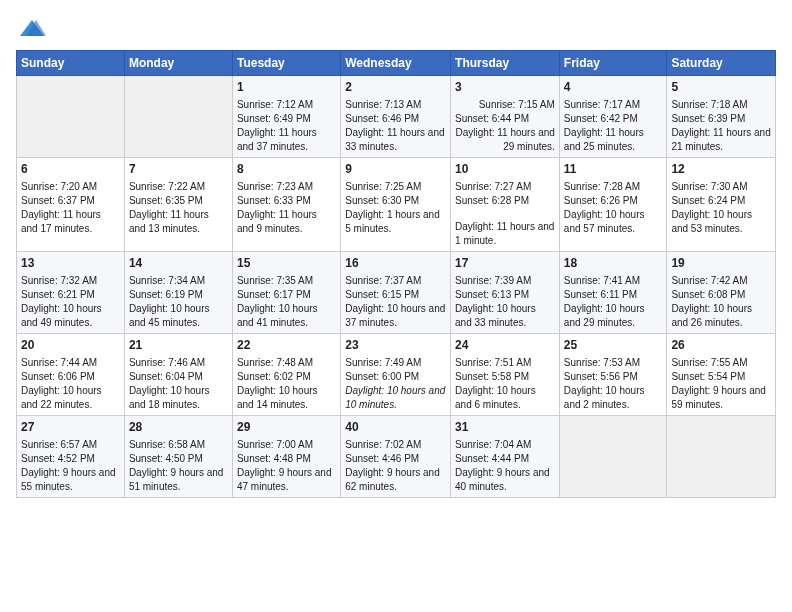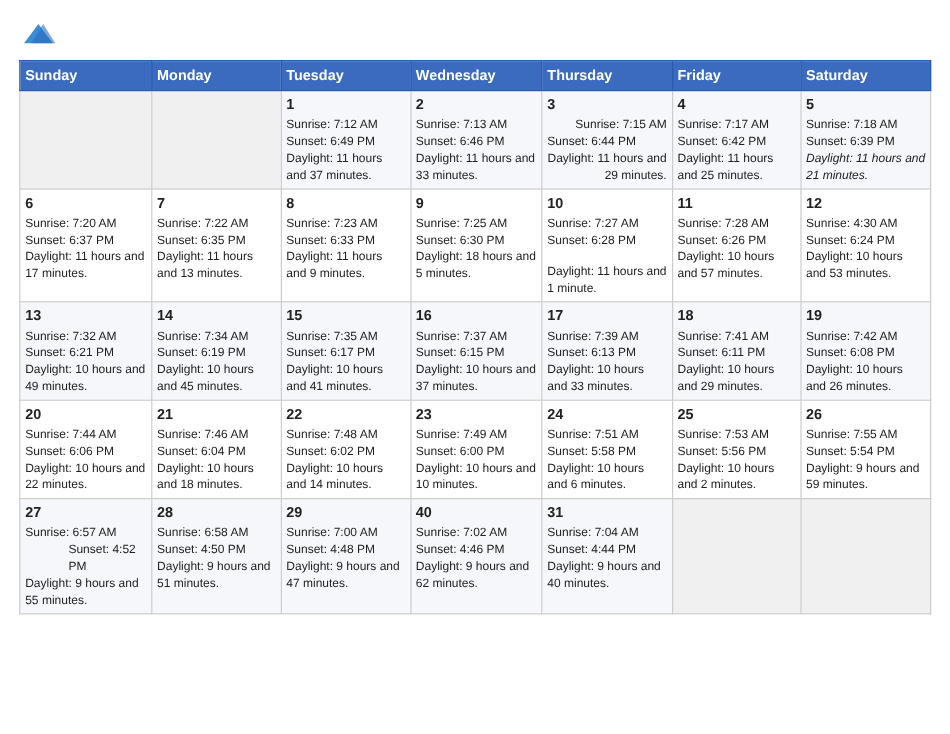--- a/index.html
+++ b/index.html
@@ -158,21 +158,21 @@
           <td>
             <span class="day-num">4</span>
             <span style="display: block;">Sunrise: 7:17 AM</span>
             <span style="display: block;">Sunset: 6:42 PM</span>
             <span style="display: block;">Daylight: 11 hours and 25 minutes.</span>
           </td>
           <td>
             <span class="day-num">5</span>
             <span style="display: block;">Sunrise: 7:18 AM</span>
             <span style="display: block;">Sunset: 6:39 PM</span>
-            <span style="display: block; font-style: italic;">Daylight: 11 hours and 21 minutes.</span>
+            <span style="display: block;">Daylight: 11 hours and 21 minutes.</span>
           </td>
         </tr>
         <tr>
           <td>
             <span class="day-num">6</span>
             <span style="display: block;">Sunrise: 7:20 AM</span>
             <span style="display: block;">Sunset: 6:37 PM</span>
             <span style="display: block;">Daylight: 11 hours and 17 minutes.</span>
           </td>
           <td>
@@ -184,37 +184,37 @@
           <td>
             <span class="day-num">8</span>
             <span style="display: block;">Sunrise: 7:23 AM</span>
             <span style="display: block;">Sunset: 6:33 PM</span>
             <span style="display: block;">Daylight: 11 hours and 9 minutes.</span>
           </td>
           <td>
             <span class="day-num">9</span>
             <span style="display: block;">Sunrise: 7:25 AM</span>
             <span style="display: block;">Sunset: 6:30 PM</span>
-            <span style="display: block;">Daylight: 18 hours and 5 minutes.</span>
+            <span style="display: block;">Daylight: 1 hours and 5 minutes.</span>
           </td>
           <td>
             <span class="day-num">10</span>
             <span style="display: block;">Sunrise: 7:27 AM</span>
             <span style="display: block;">Sunset: 6:28 PM</span>
             <span style="display: block; margin-top: 12px;">Daylight: 11 hours and 1 minute.</span>
           </td>
           <td>
             <span class="day-num">11</span>
             <span style="display: block;">Sunrise: 7:28 AM</span>
             <span style="display: block;">Sunset: 6:26 PM</span>
             <span style="display: block;">Daylight: 10 hours and 57 minutes.</span>
           </td>
           <td>
             <span class="day-num">12</span>
-            <span style="display: block;">Sunrise: 4:30 AM</span>
+            <span style="display: block;">Sunrise: 7:30 AM</span>
             <span style="display: block;">Sunset: 6:24 PM</span>
             <span style="display: block;">Daylight: 10 hours and 53 minutes.</span>
           </td>
         </tr>
         <tr>
           <td>
             <span class="day-num">13</span>
             <span style="display: block;">Sunrise: 7:32 AM</span>
             <span style="display: block;">Sunset: 6:21 PM</span>
             <span style="display: block;">Daylight: 10 hours and 49 minutes.</span>
@@ -272,21 +272,21 @@
           <td>
             <span class="day-num">22</span>
             <span style="display: block;">Sunrise: 7:48 AM</span>
             <span style="display: block;">Sunset: 6:02 PM</span>
             <span style="display: block;">Daylight: 10 hours and 14 minutes.</span>
           </td>
           <td>
             <span class="day-num">23</span>
             <span style="display: block;">Sunrise: 7:49 AM</span>
             <span style="display: block;">Sunset: 6:00 PM</span>
-            <span style="display: block;">Daylight: 10 hours and 10 minutes.</span>
+            <span style="display: block; font-style: italic;">Daylight: 10 hours and 10 minutes.</span>
           </td>
           <td>
             <span class="day-num">24</span>
             <span style="display: block;">Sunrise: 7:51 AM</span>
             <span style="display: block;">Sunset: 5:58 PM</span>
             <span style="display: block;">Daylight: 10 hours and 6 minutes.</span>
           </td>
           <td>
             <span class="day-num">25</span>
             <span style="display: block;">Sunrise: 7:53 AM</span>
@@ -297,21 +297,21 @@
             <span class="day-num">26</span>
             <span style="display: block;">Sunrise: 7:55 AM</span>
             <span style="display: block;">Sunset: 5:54 PM</span>
             <span style="display: block;">Daylight: 9 hours and 59 minutes.</span>
           </td>
         </tr>
         <tr>
           <td>
             <span class="day-num">27</span>
             <span style="display: block;">Sunrise: 6:57 AM</span>
-            <span style="display: block; margin-left: 36px;">Sunset: 4:52 PM</span>
+            <span style="display: block;">Sunset: 4:52 PM</span>
             <span style="display: block;">Daylight: 9 hours and 55 minutes.</span>
           </td>
           <td>
             <span class="day-num">28</span>
             <span style="display: block;">Sunrise: 6:58 AM</span>
             <span style="display: block;">Sunset: 4:50 PM</span>
             <span style="display: block;">Daylight: 9 hours and 51 minutes.</span>
           </td>
           <td>
             <span class="day-num">29</span>

